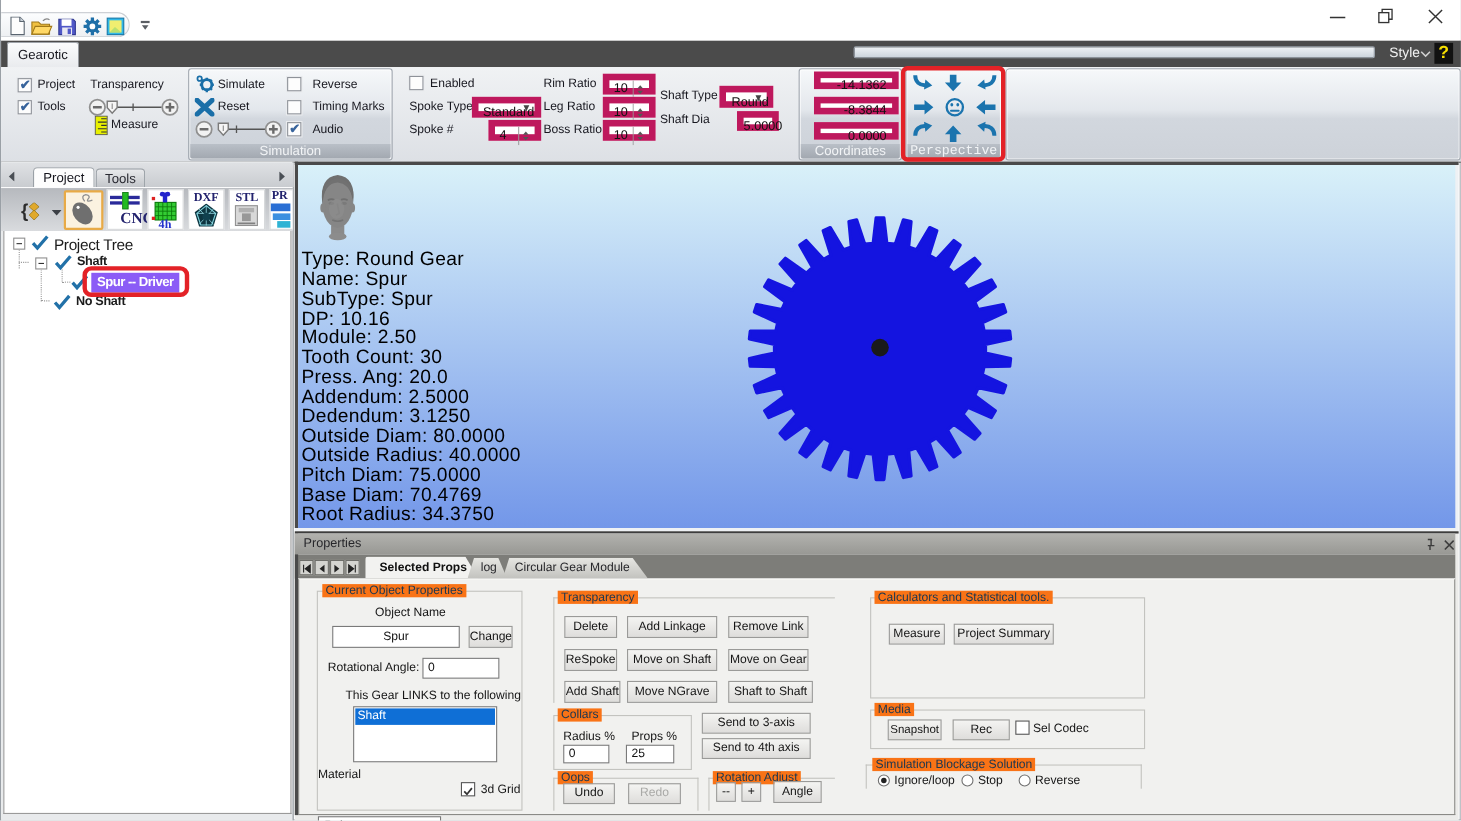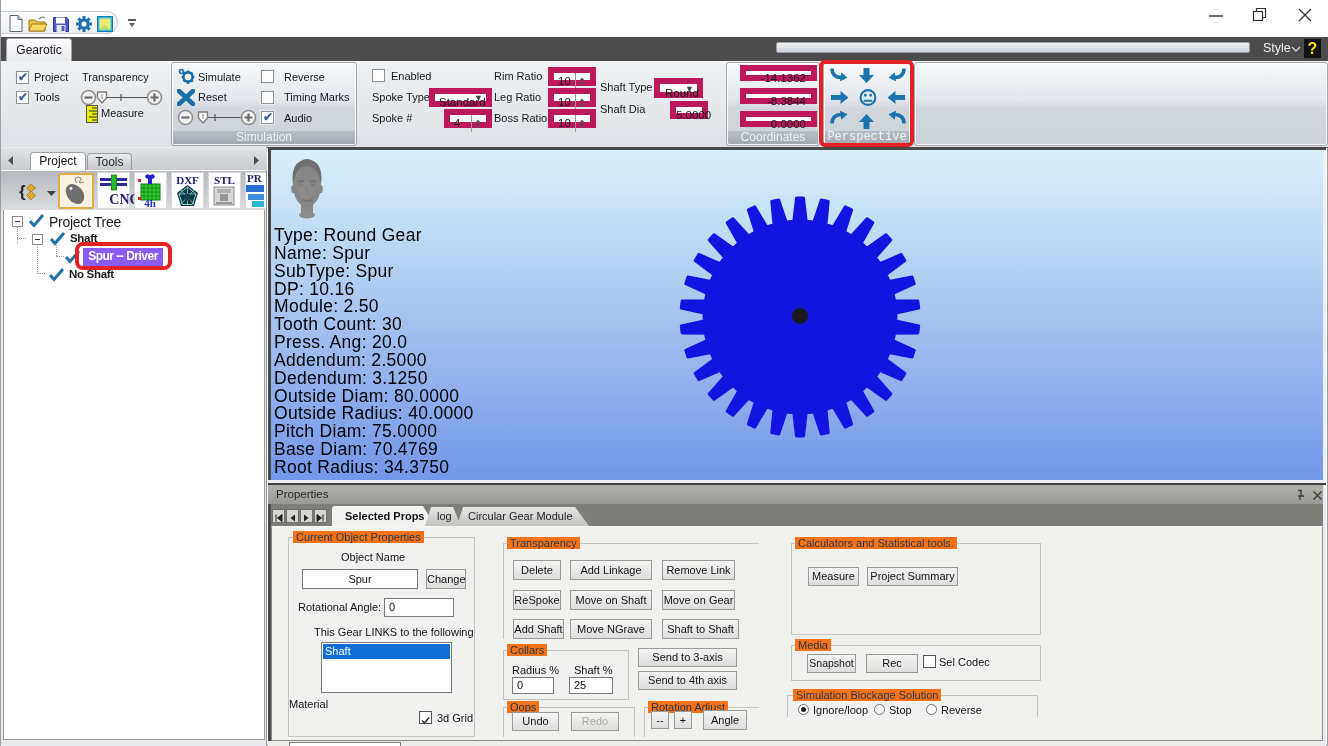--- a/index.html
+++ b/index.html
@@ -467,21 +467,21 @@
 <div class="pbtn" style="left:512px;top:590px;width:48px;height:20px;line-height:18px;">ReSpoke</div>
 <div class="pbtn" style="left:569px;top:590px;width:82px;height:20px;line-height:18px;">Move on Shaft</div>
 <div class="pbtn" style="left:661px;top:590px;width:73px;height:20px;line-height:18px;">Move on Gear</div>
 <div class="pbtn" style="left:512px;top:619px;width:51px;height:20px;line-height:18px;">Add Shaft</div>
 <div class="pbtn" style="left:569px;top:619px;width:82px;height:20px;line-height:18px;">Move NGrave</div>
 <div class="pbtn" style="left:661px;top:619px;width:77px;height:20px;line-height:18px;">Shaft to Shaft</div>
 
 <div class="gbox" style="left:502px;top:650px;width:126px;height:50px;"></div>
 <div class="glabel" style="left:506px;top:644px;">Collars</div>
 <div class="ptx" style="left:511px;top:664px;">Radius %</div>
-<div class="ptx" style="left:573px;top:664px;">Shaft %</div>
+<div class="ptx" style="left:573px;top:664px;">Props %</div>
 <div class="pwhite" style="left:511px;top:677px;width:42px;height:17px;line-height:15px;padding-left:4px;">0</div>
 <div class="pwhite" style="left:568px;top:677px;width:44px;height:17px;line-height:15px;padding-left:4px;">25</div>
 <div class="pbtn" style="left:637px;top:648px;width:99px;height:19px;line-height:17px;">Send to 3-axis</div>
 <div class="pbtn" style="left:637px;top:671px;width:99px;height:19px;line-height:17px;">Send to 4th axis</div>
 
 <div class="gbox" style="left:502px;top:707px;width:132px;height:30px;border-bottom:none;"></div>
 <div class="glabel" style="left:506px;top:701px;">Oops</div>
 <div class="pbtn" style="left:511px;top:712px;width:47px;height:19px;line-height:17px;">Undo</div>
 <div class="pbtn" style="left:570px;top:712px;width:48px;height:19px;line-height:17px;color:#a9a9a7;">Redo</div>
 

